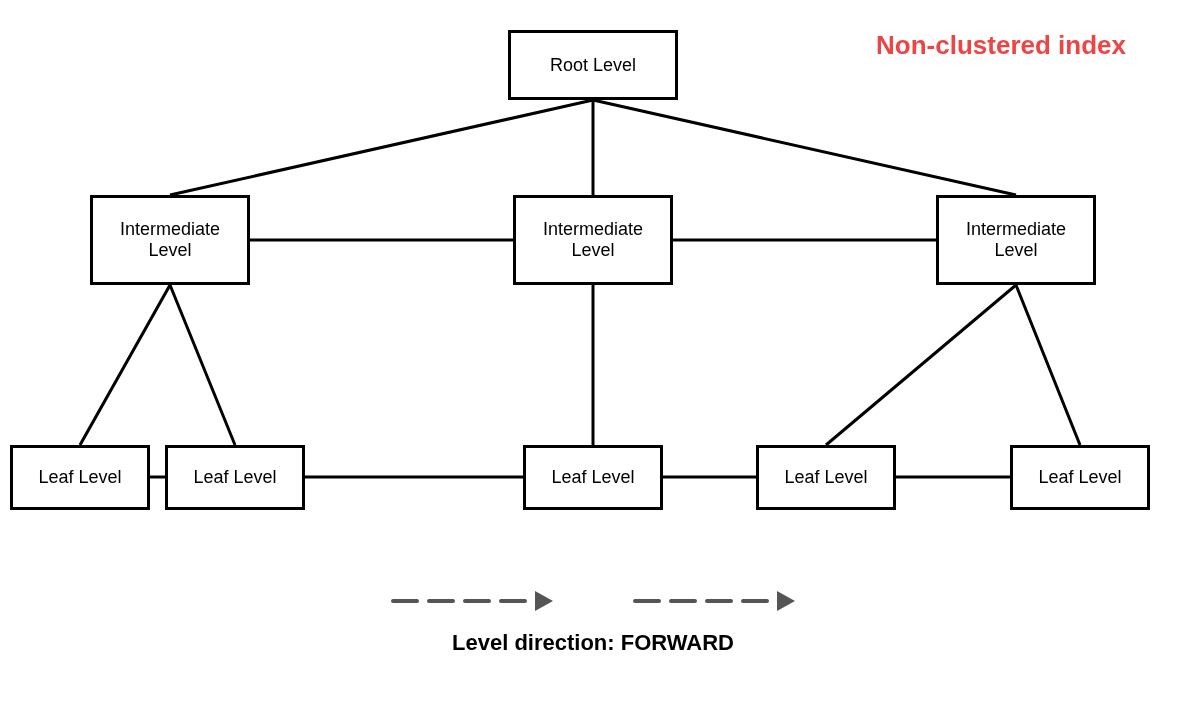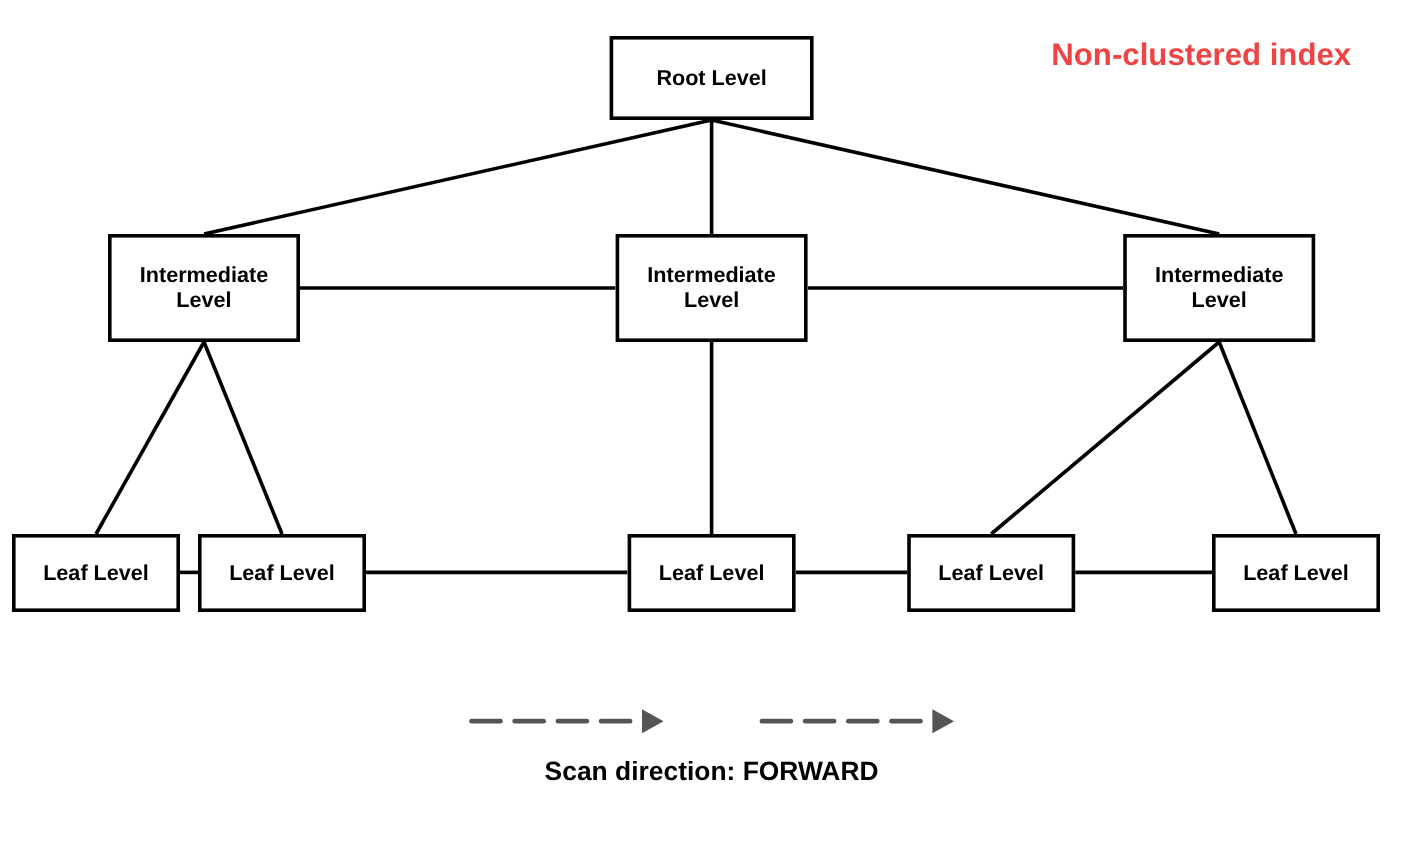--- a/index.html
+++ b/index.html
@@ -31,21 +31,21 @@
 
     .node {
       position: absolute;
       border: 3px solid #000;
       background: #fff;
       display: flex;
       align-items: center;
       justify-content: center;
       text-align: center;
       font-size: 18px;
-      font-weight: bold;
+      font-weight: normal;
       color: #000;
     }
 
     .root-node {
       width: 170px;
       height: 70px;
       left: 508px;
       top: 30px;
     }
 
@@ -239,16 +239,16 @@
     <div class="arrow-group">
       <div class="dash"></div>
       <div class="dash"></div>
       <div class="dash"></div>
       <div class="dash"></div>
       <div class="arrow-head"></div>
     </div>
   </div>
 
   <div class="scan-label">
-    <span>Scan direction: FORWARD</span>
+    <span>Level direction: FORWARD</span>
   </div>
 
 </div>
 
 </body></html>

